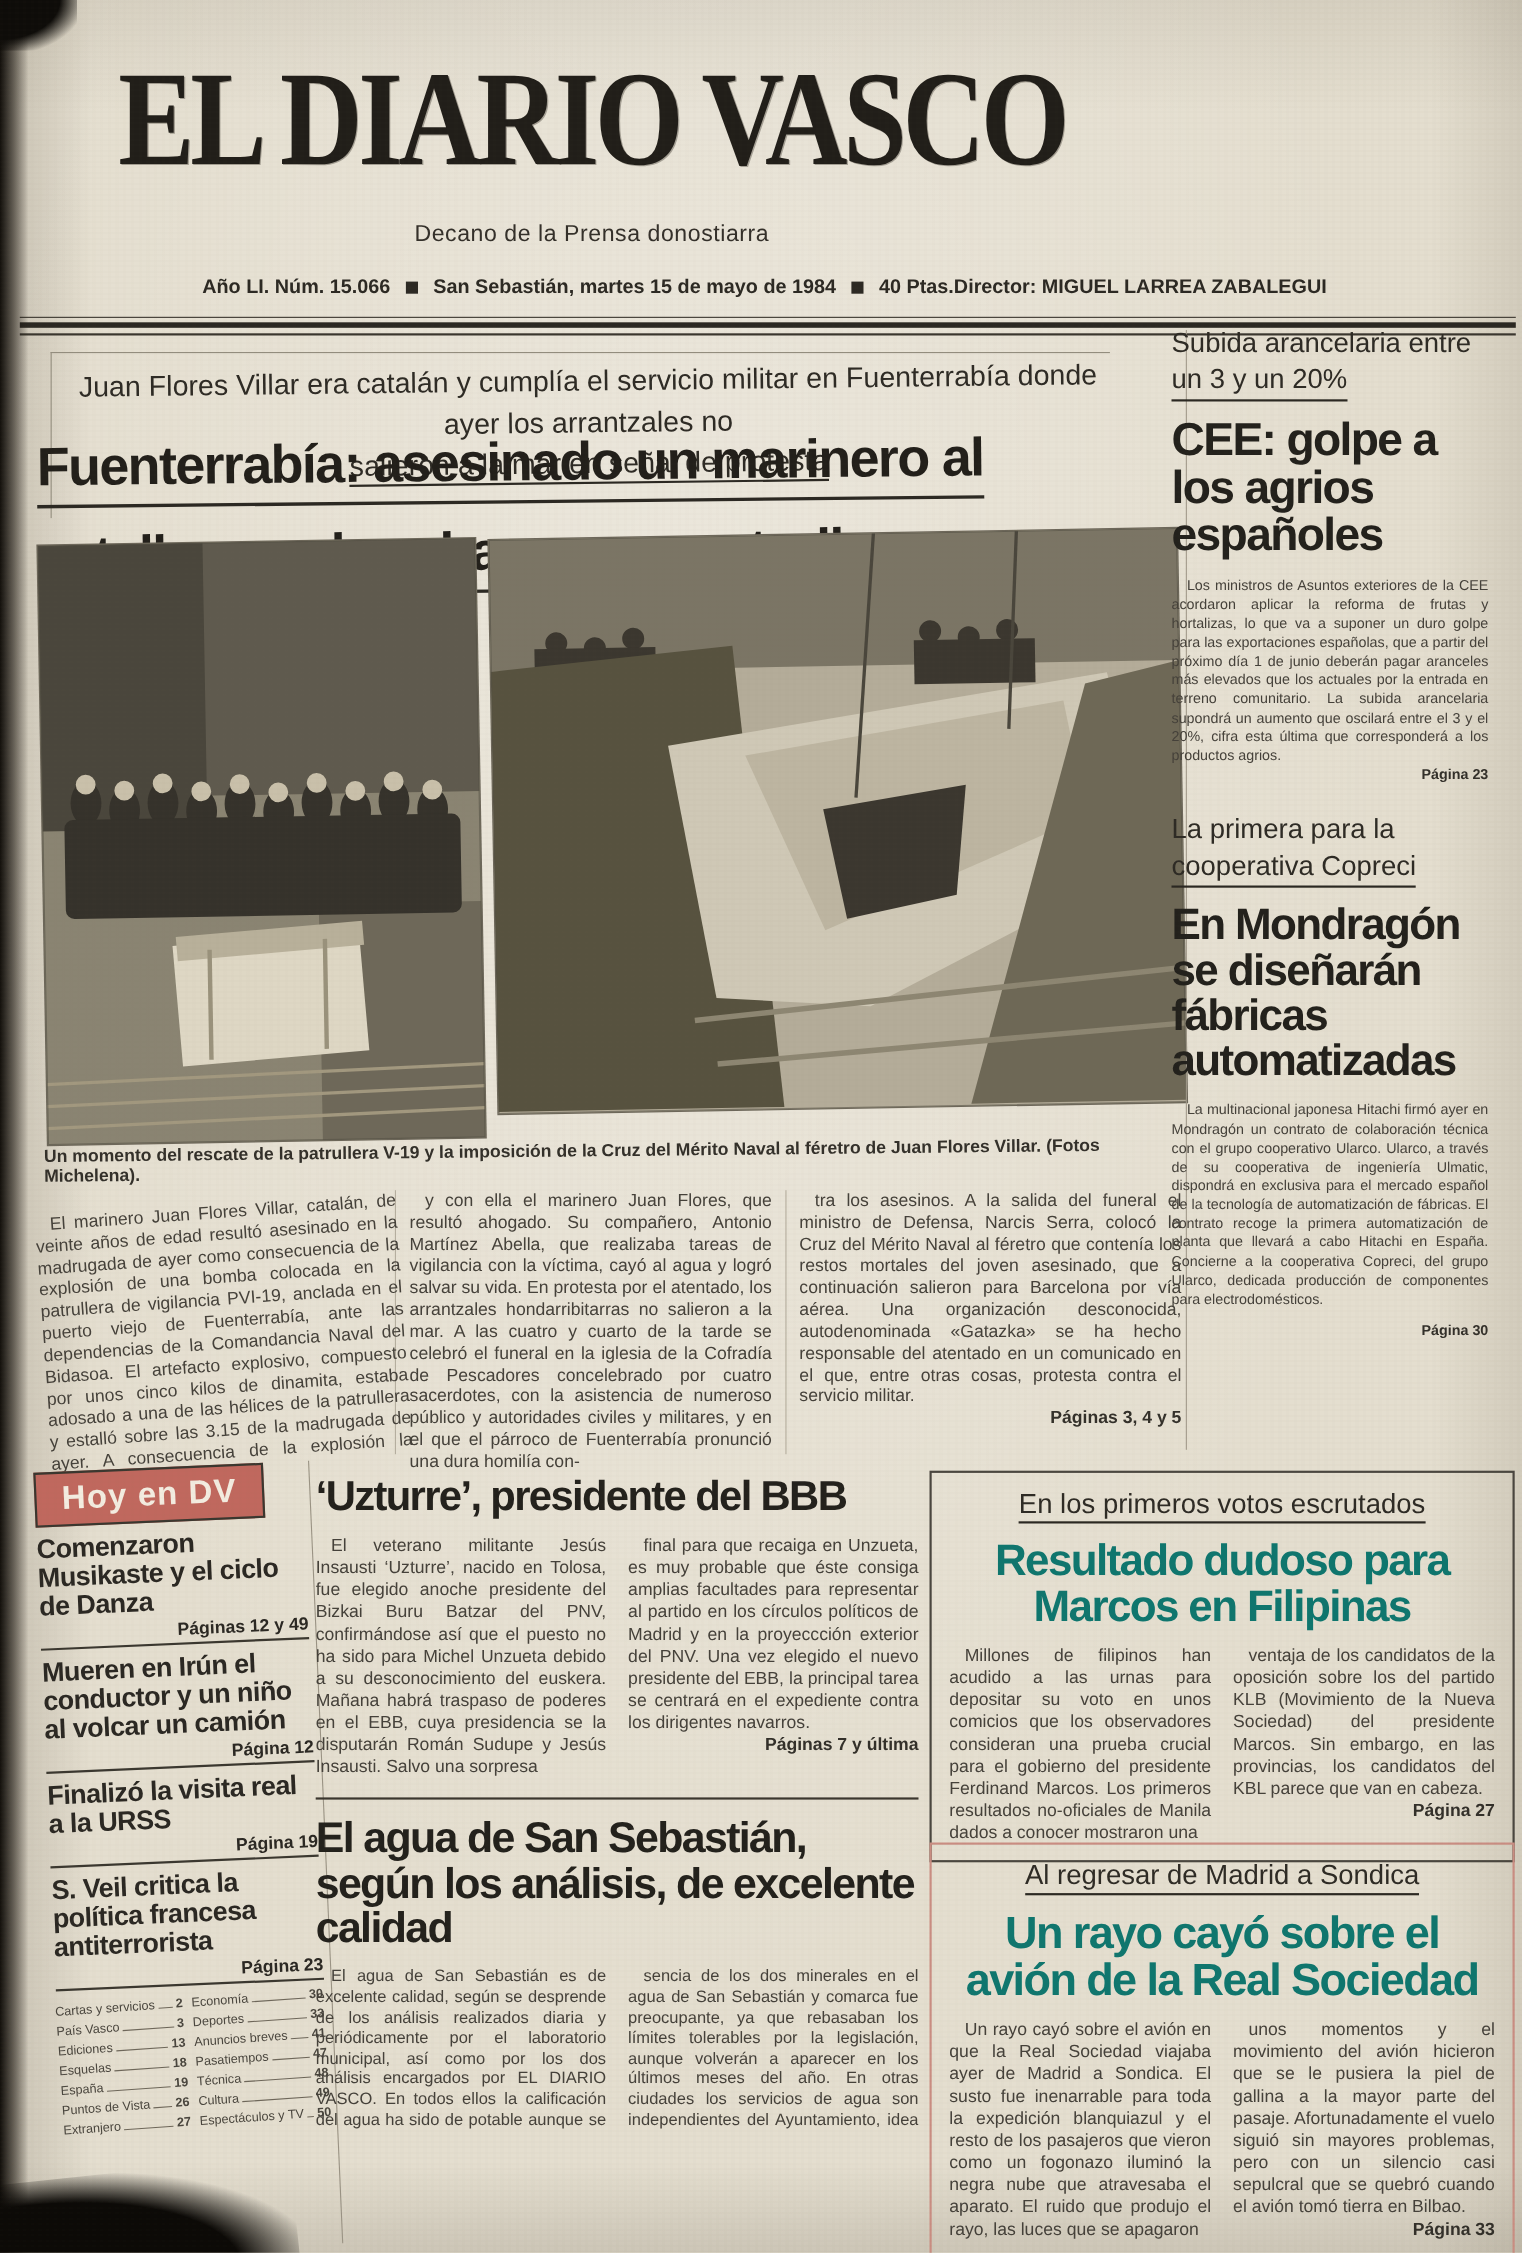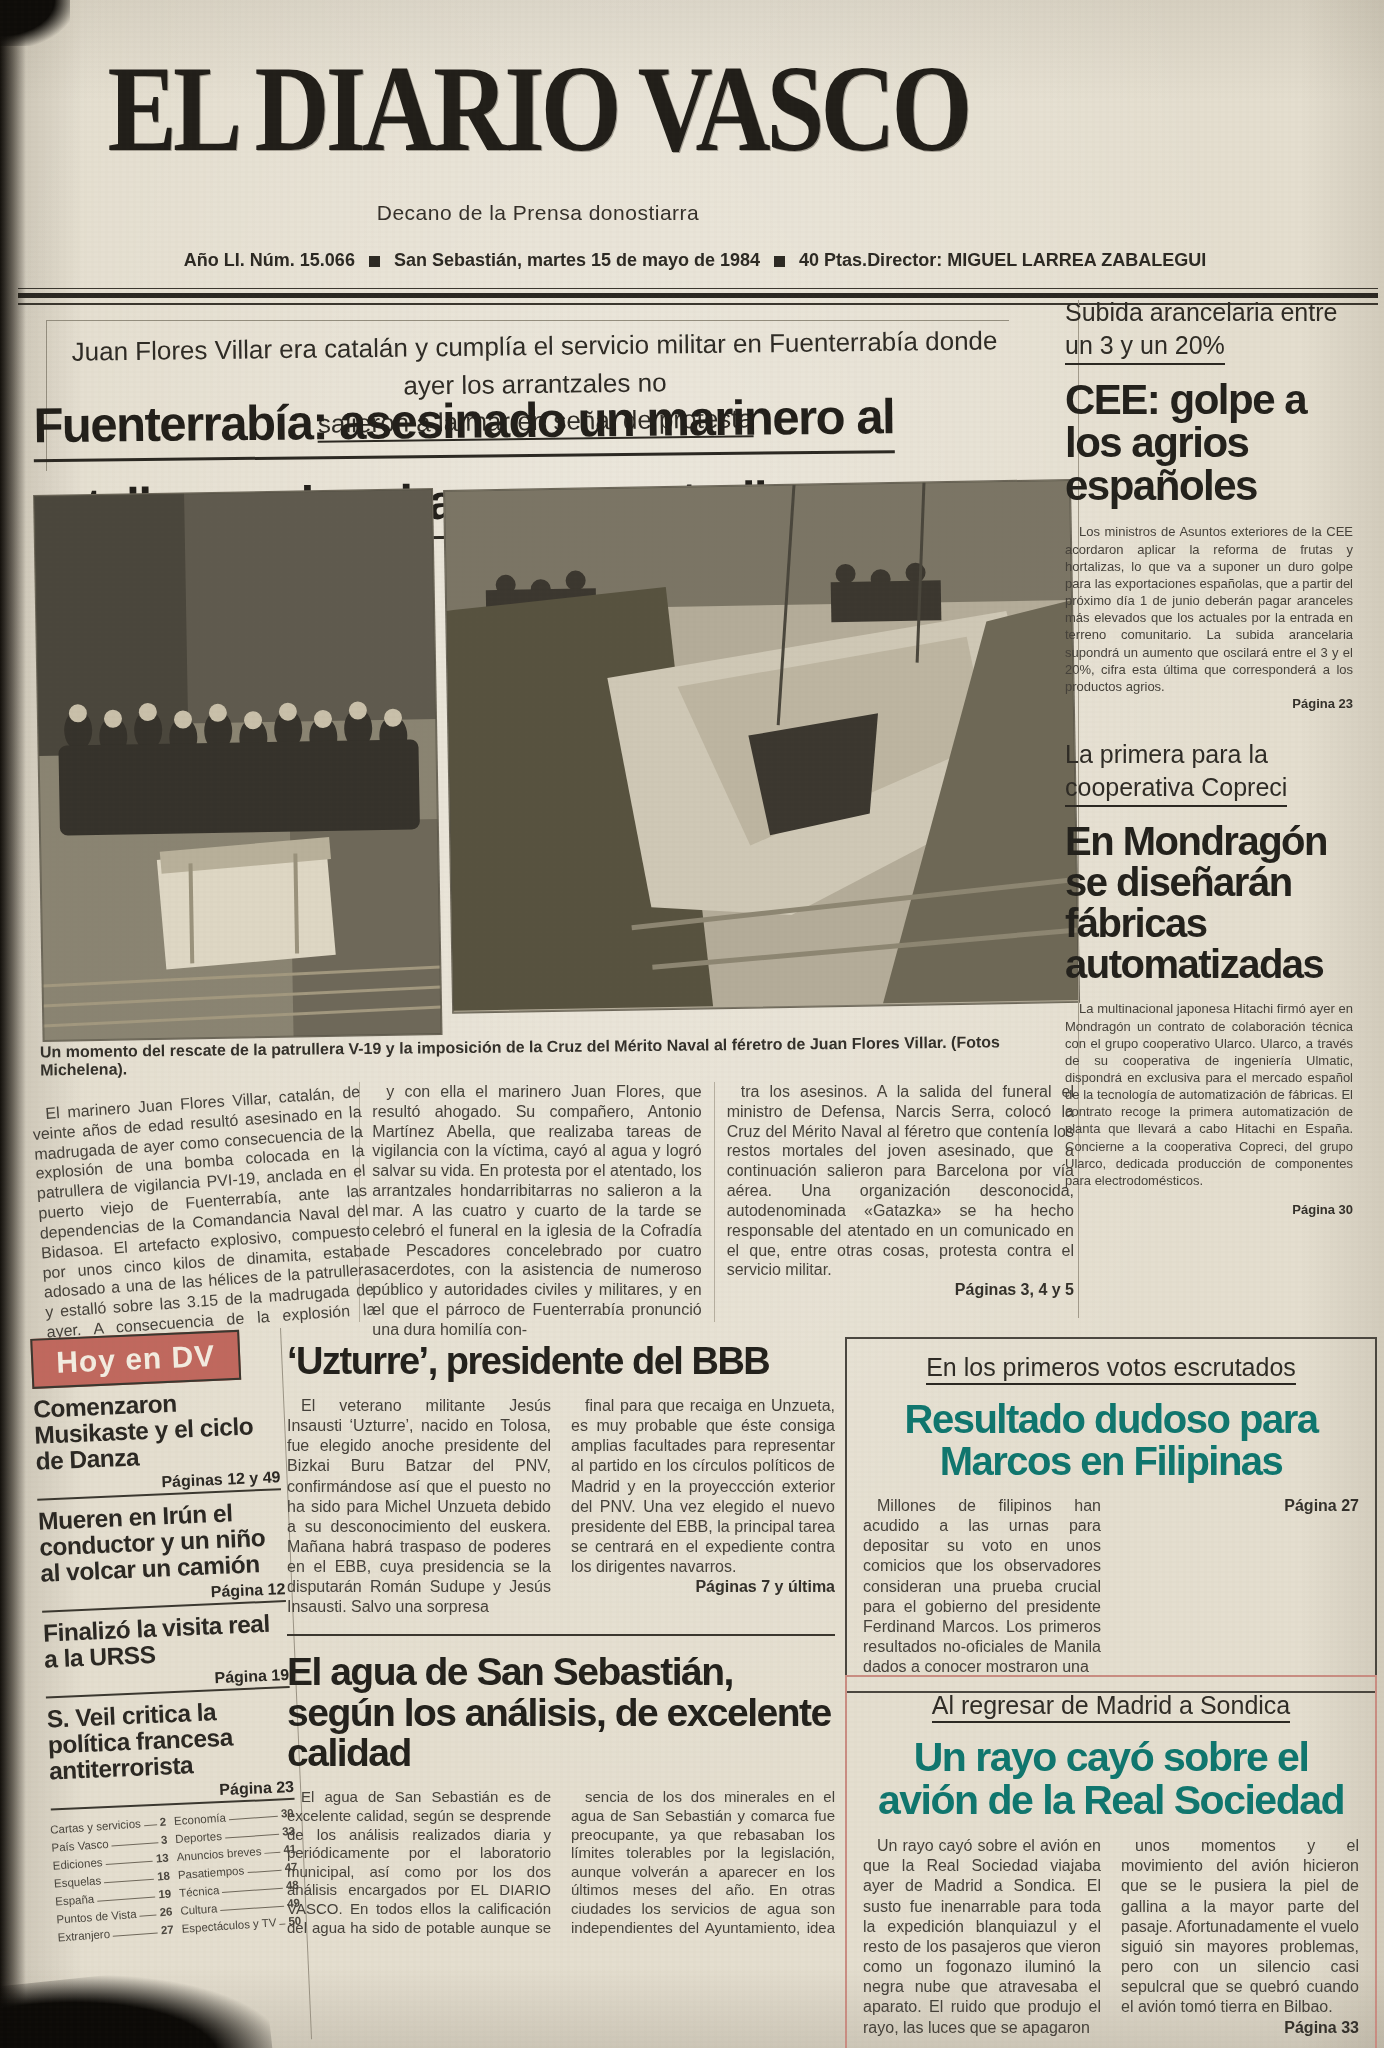--- a/index.html
+++ b/index.html
@@ -349,20 +349,21 @@
     </div>
   </div>
 </div>
 
 <div class="boxed box-dark" style="top:1337px;">
   <span class="kicker"><span class="u2">En los primeros votos escrutados</span></span>
   <h2>Resultado dudoso para Marcos en Filipinas</h2>
   <div class="cols2">
     <div class="c">Millones de filipinos han acudido a las urnas para depositar su voto en unos comicios que los observadores consideran una prueba crucial para el gobierno del presidente Ferdinand Marcos. Los primeros resultados no-oficiales de Manila dados a conocer mostraron una</div>
     <div class="c">
+      <span>ventaja de los candidatos de la oposición sobre los del partido KLB (Movimiento de la Nueva Sociedad) del presidente Marcos. Sin embargo, en las provincias, los candidatos del KBL parece que van en cabeza.</span>
       <span class="pageref">Página 27</span>
     </div>
   </div>
 </div>
 
 <div class="boxed box-red" style="top:1675px;">
   <span class="kicker"><span class="u2">Al regresar de Madrid a Sondica</span></span>
   <h2 style="font-size:41px;">Un rayo cayó sobre el avión de la Real Sociedad</h2>
   <div class="cols2">
     <div class="c">Un rayo cayó sobre el avión en que la Real Sociedad viajaba ayer de Madrid a Sondica. El susto fue inenarrable para toda la expedición blanquiazul y el resto de los pasajeros que vieron como un fogonazo iluminó la negra nube que atravesaba el aparato. El ruido que produjo el rayo, las luces que se apagaron</div>

